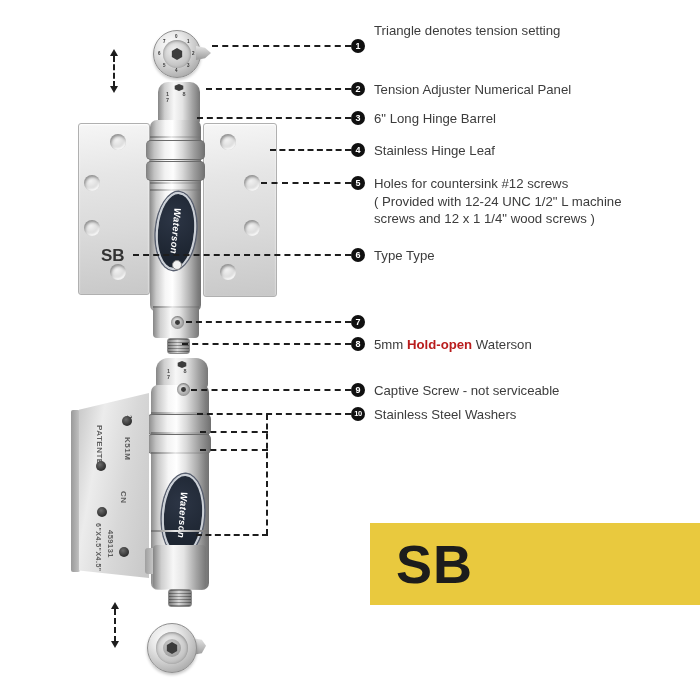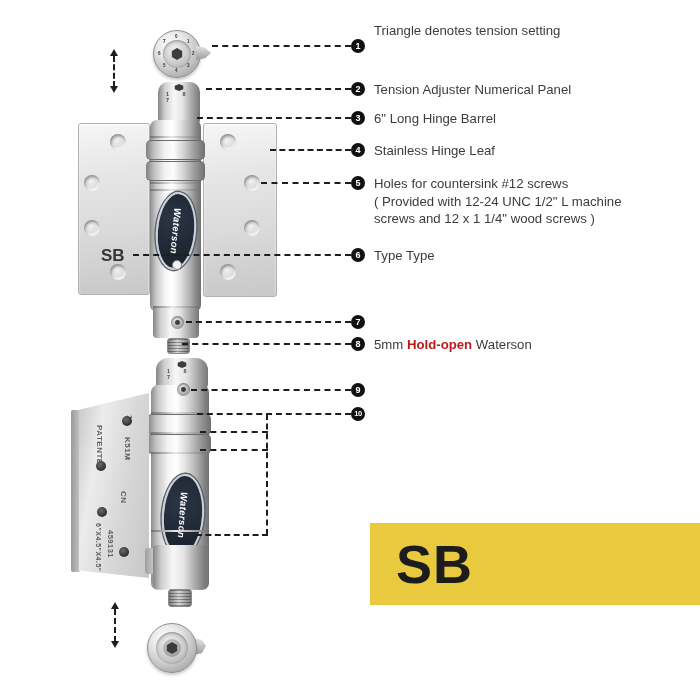--- a/index.html
+++ b/index.html
@@ -206,20 +206,22 @@
 
   <div class="abs cnum" style="left:351px;top:248px;">6</div>
   <div class="abs ctext" style="left:374px;top:247px;">Type Type</div>
 
   <div class="abs cnum" style="left:351px;top:315px;">7</div>
 
   <div class="abs cnum" style="left:351px;top:337px;">8</div>
   <div class="abs ctext" style="left:374px;top:336px;"><span>5mm </span><b>Hold-open</b><span> Waterson</span></div>
 
   <div class="abs cnum" style="left:351px;top:383px;">9</div>
+  <div class="abs ctext" style="left:374px;top:382px;">Captive Screw - not serviceable</div>
 
   <div class="abs cnum c10" style="left:351px;top:407px;">10</div>
+  <div class="abs ctext" style="left:374px;top:406px;">Stainless Steel Washers</div>
 
   <div class="abs badge" style="left: 370px; top: 523px; width: 330px; height: 82px; background: rgb(233, 201, 62);" id="sb-badge">
     <span class="badge-label" style="margin-left: 26px; color: rgb(28, 28, 28);">SB</span>
   </div>
 
 </div>
 
 </body></html>

